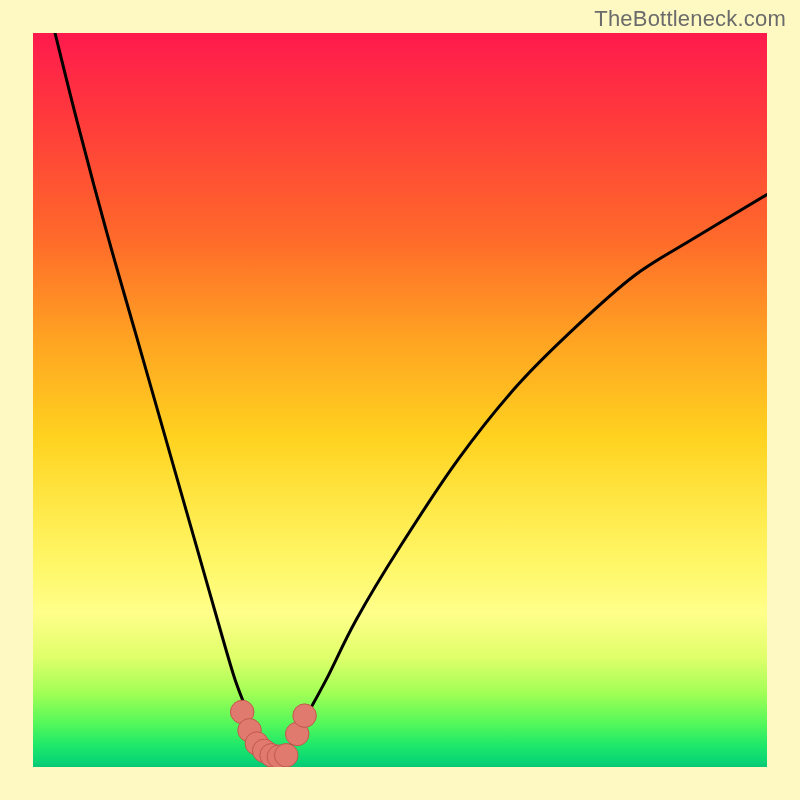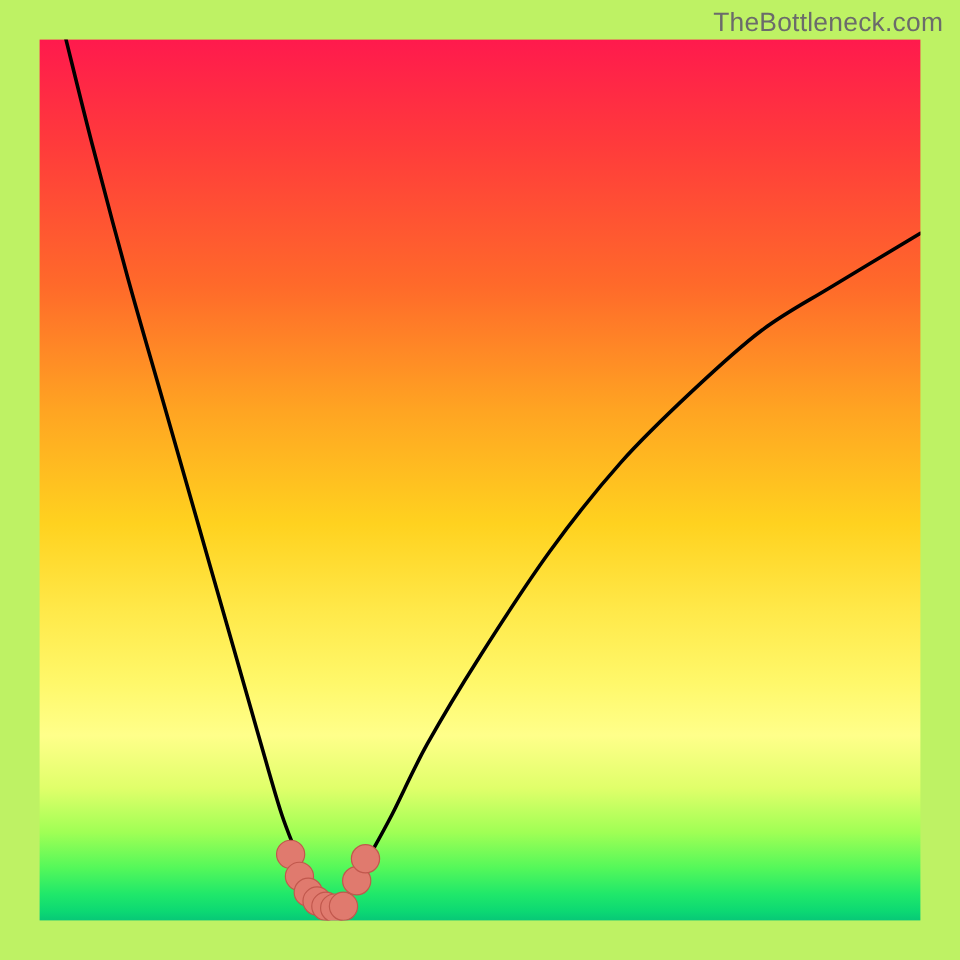--- a/index.html
+++ b/index.html
@@ -10,21 +10,21 @@
     background: #000;
     overflow: hidden;
     font-family: Arial, Helvetica, sans-serif;
   }
   .frame {
     position: absolute;
     left: 0;
     top: 0;
     width: 800px;
     height: 800px;
-    background: #bef264;
+    background: #fef9c3;
   }
   .plot {
     position: absolute;
     left: 33px;
     top: 33px;
     width: 734px;
     height: 734px;
     background: linear-gradient(to bottom,
       #ff1a4d 0%,
       #ff3b3b 12%,

